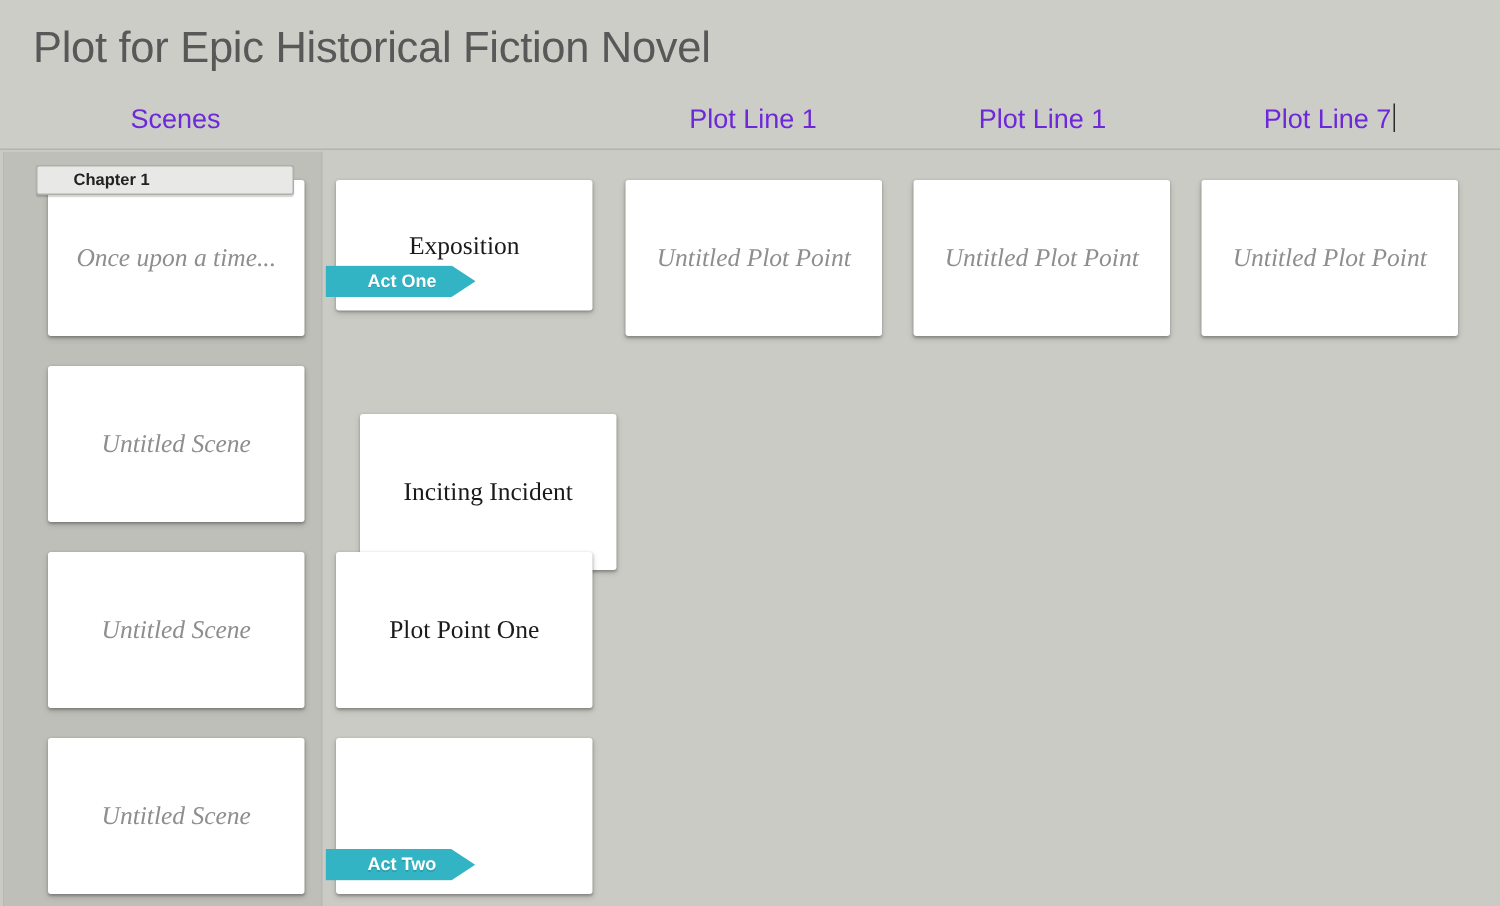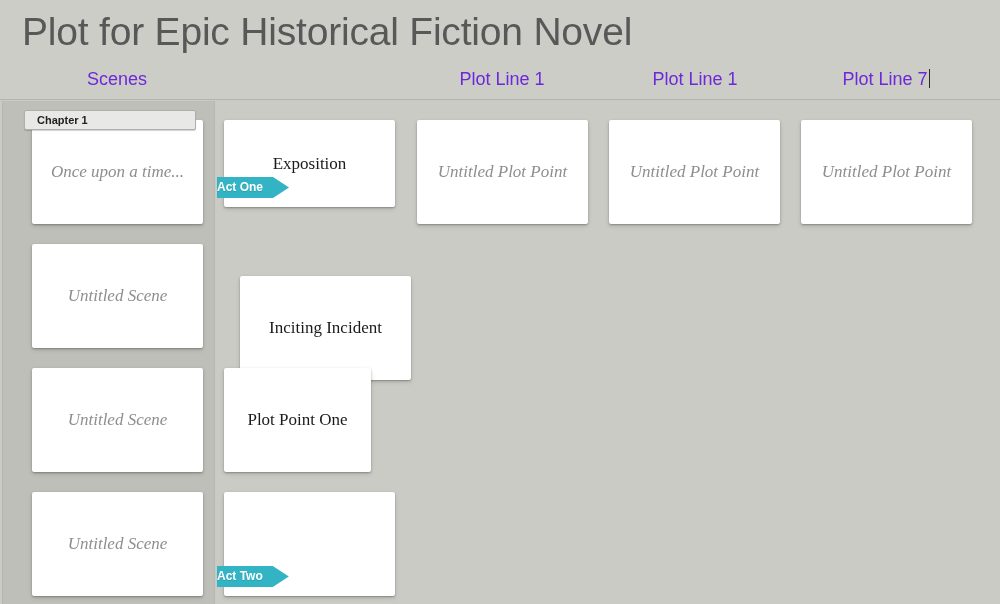--- a/index.html
+++ b/index.html
@@ -28,21 +28,21 @@
     width: 1000px;
     height: 100px;
     background: #cdcdc8;
     border-bottom: 1px solid #b4b4ae;
     box-sizing: border-box;
   }
   .board-title {
     position: absolute;
     left: 22px;
     top: 8px;
-    font-size: 39px;
+    font-size: 29px;
     line-height: 48px;
     color: #585858;
     font-weight: 400;
     letter-spacing: -0.2px;
     white-space: nowrap;
   }
   .column-headers {
     position: absolute;
     left: 0;
     top: 66px;
@@ -136,21 +136,21 @@
     color: #8e8e8e;
     font-style: italic;
   }
 
   
   .act-badge {
     position: absolute;
     height: 21px;
     left: -7px;
     bottom: 9px;
-    padding-left: 0;
+    padding-left: 28px;
     padding-right: 26px;
     background: #32b4c4;
     color: #ffffff;
     font-family: "Liberation Sans", sans-serif;
     font-size: 12px;
     font-weight: bold;
     line-height: 21px;
     white-space: nowrap;
     box-sizing: border-box;
     -webkit-clip-path: polygon(0 0, calc(100% - 16px) 0, 100% 50%, calc(100% - 16px) 100%, 0 100%);
@@ -163,21 +163,21 @@
   .chapter-tab {
     position: absolute;
     height: 20px;
     line-height: 19px;
     background: #e8e8e6;
     border: 1px solid #aeaeaa;
     border-radius: 2px;
     color: #222222;
     font-size: 11px;
     font-weight: bold;
-    padding: 0 12px;
+    padding: 0 24px;
     box-sizing: border-box;
     white-space: nowrap;
     box-shadow: 0 1px 1px rgba(0,0,0,0.18);
     z-index: 5;
   }
 </style>
 </head>
 <body>
 
 <div class="app">
@@ -208,21 +208,21 @@
       <div class="card" style="left: 32px; top: 391px; width: 171px; height: 104px;">
         <div class="card-text placeholder">Untitled Scene</div>
       </div>
       <div class="card" style="left: 224px; top: 19px; width: 171px; height: 87px;">
         <div class="card-text filled">Exposition</div>
         <div class="act-badge">Act One</div>
       </div>
       <div class="card" style="left: 240px; top: 143px; width: 171px; height: 104px; margin-top: 32px;">
         <div class="card-text filled">Inciting Incident</div>
       </div>
-      <div class="card" style="left: 224px; top: 267px; width: 147px; height: 104px;">
+      <div class="card" style="left: 224px; top: 267px; width: 171px; height: 104px;">
         <div class="card-text filled">Plot Point One</div>
       </div>
       <div class="card" style="left: 224px; top: 391px; width: 171px; height: 104px;">
         <div class="act-badge">Act Two</div>
       </div>
       <div class="card" style="left: 417px; top: 19px; width: 171px; height: 104px;">
         <div class="card-text placeholder">Untitled Plot Point</div>
       </div>
       <div class="card" style="left: 609px; top: 19px; width: 171px; height: 104px;">
         <div class="card-text placeholder">Untitled Plot Point</div>

